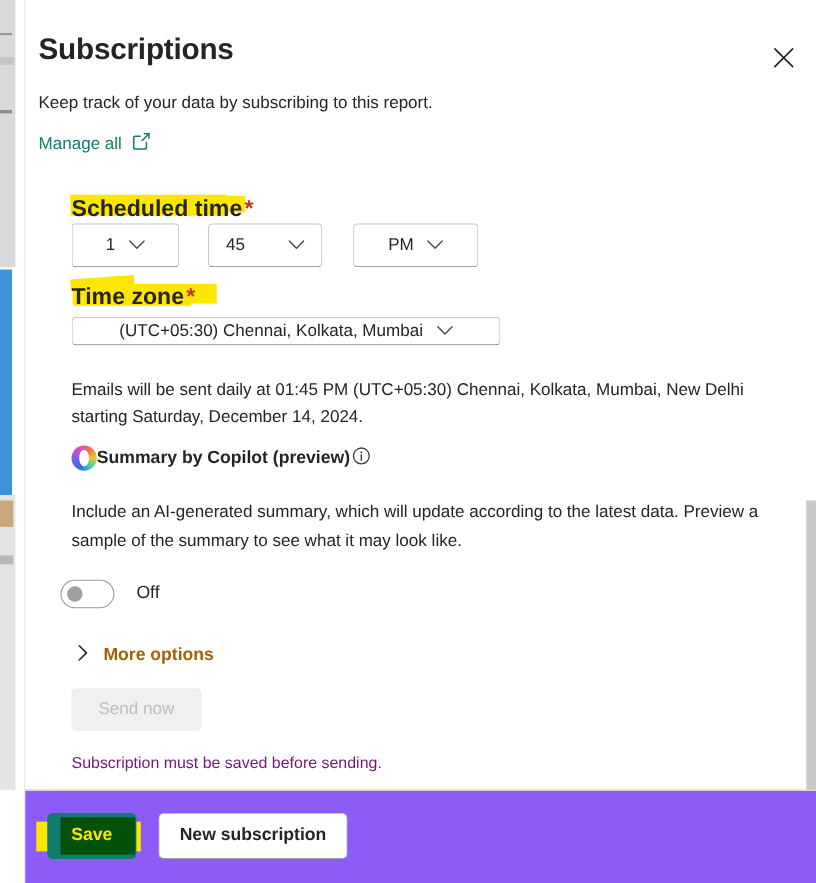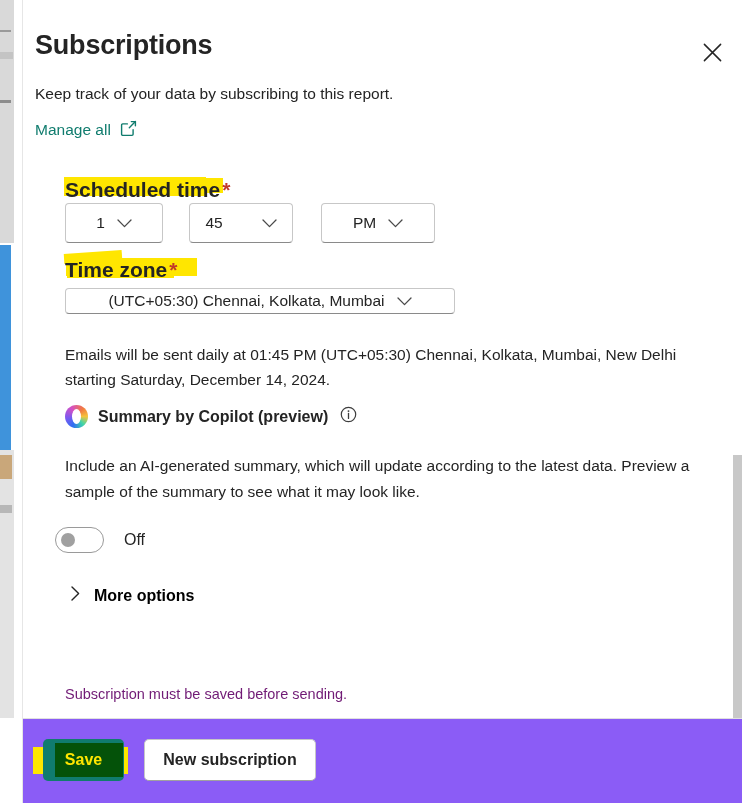--- a/index.html
+++ b/index.html
@@ -110,21 +110,21 @@
 
   .info-text {
     position: absolute; left: 42px; top: 342px;
     width: 660px;
     font-size: 15.5px; line-height: 25px; color: #242424;
   }
 
   
   .copilot-row {
     position: absolute; left: 42px; top: 405px;
-    display: flex; align-items: center; gap: 10px;
+    display: flex; align-items: center; 
   }
   .copilot-icon {
     width: 23px; height: 23px; border-radius: 50%;
     background:
       conic-gradient(from 200deg,
         #2e6ff2 0deg,
         #7a5af0 60deg,
         #d44fc4 130deg,
         #f27b3f 200deg,
         #f4c33c 250deg,
@@ -163,21 +163,21 @@
     width: 14px; height: 14px; border-radius: 50%;
     background: #a0a0a0;
   }
   .toggle-label { font-size: 16px; color: #242424; }
 
   .more-options {
     position: absolute; left: 48px; top: 586px;
     display: flex; align-items: center; gap: 14px;
     cursor: pointer;
   }
-  .more-options-label { font-size: 16px; font-weight: 700; color: #000000; }
+  .more-options-label { font-size: 16px; font-weight: 700; color: #a16207; }
 
   .send-now-btn {
     position: absolute; left: 42px; top: 626px;
     width: 118px; height: 38px;
     background: #f0f0f0; border: 1px solid #ebebeb;
     border-radius: 4px;
     font-family: "Liberation Sans", sans-serif;
     font-size: 15.5px; color: #bdbdbd;
     cursor: default;
   }
@@ -360,20 +360,21 @@
 
     <div class="more-options">
       <span>
         <svg width="9" height="15" viewBox="0 0 9 15" aria-hidden="true">
           <path d="M1 1 L7.6 7.5 L1 14" stroke="#242424" stroke-width="1.4" fill="none" stroke-linecap="round" stroke-linejoin="round"></path>
         </svg>
       </span>
       <span class="more-options-label">More options</span>
     </div>
 
+    <button class="send-now-btn" disabled="">Send now</button>
     <div class="send-note">Subscription must be saved before sending.</div>
 
     <div class="scrollbar-track">
       <div class="scrollbar-thumb"></div>
     </div>
   </div>
 
   <div class="footer">
     <div class="hl-save-1"></div>
     <button class="save-btn"></button>

